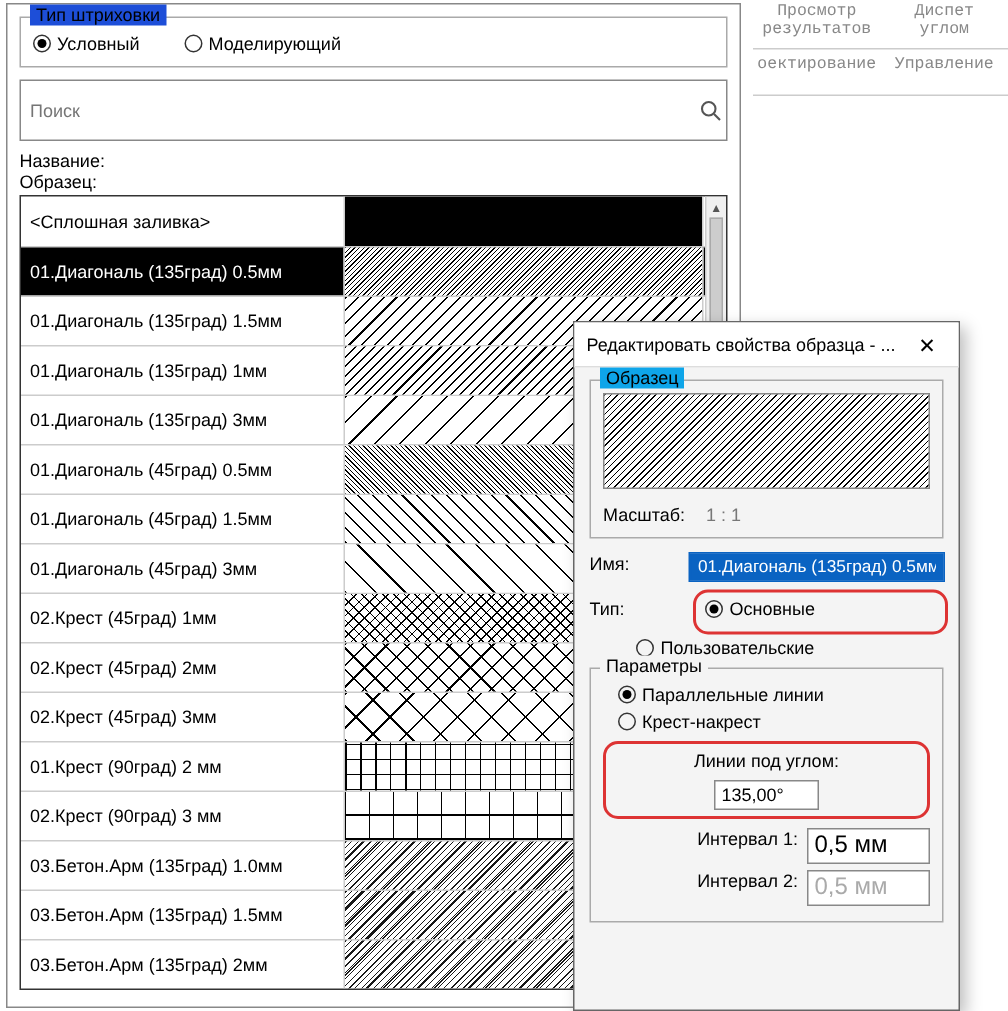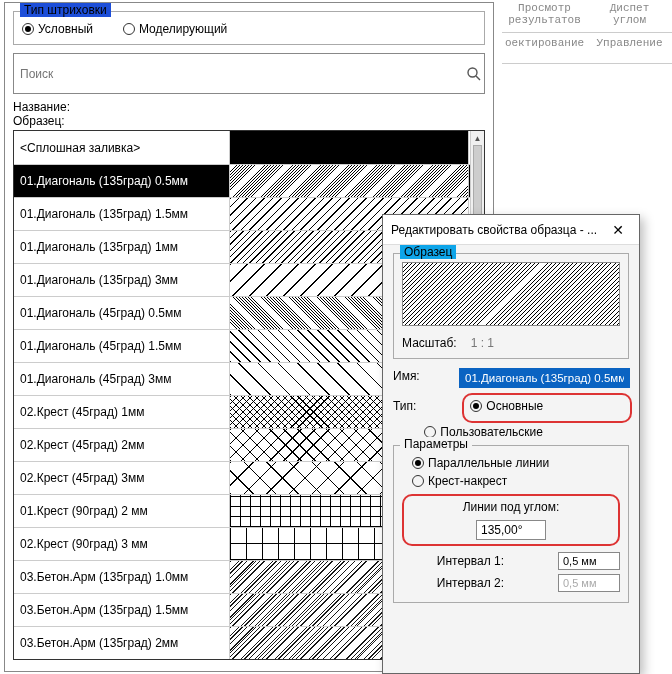--- a/index.html
+++ b/index.html
@@ -187,24 +187,24 @@
   .angle-row {
     border:2px solid #d33; border-radius:10px;
     padding:4px 6px; display:flex; align-items:center; gap:6px;
     margin-bottom:6px;
     flex-direction:column;
   }
   .angle-row .albl { flex:1; font-size:12px; }
   .angle-row .aval {
     width:70px; border:1px solid #888; background:#fff; padding:2px 4px; font-size:12px;
   }
-  .spacing-row { display:flex; align-items:center; gap:6px; margin:4px 0; }
+  .spacing-row { display:flex; align-items:flex-start; gap:6px; margin:4px 0; }
   .spacing-row .slbl { flex:1; text-align:right; font-size:12px; }
   .spacing-row .sval {
-    width:62px; border:1px solid #888; background:#fff; padding:2px 4px; font-size:11px;margin-left:48px;
+    width:82px; border:1px solid #888; background:#fff; padding:2px 4px; font-size:16px;
   }
   .spacing-row.disabled .sval { color:#aaa; }
   
   svg.magnifier-svg { width:16px; height:16px; }
 </style>
 </head>
 <body>
 
 <div class="ribbon-frag">
   <div class="row1">

